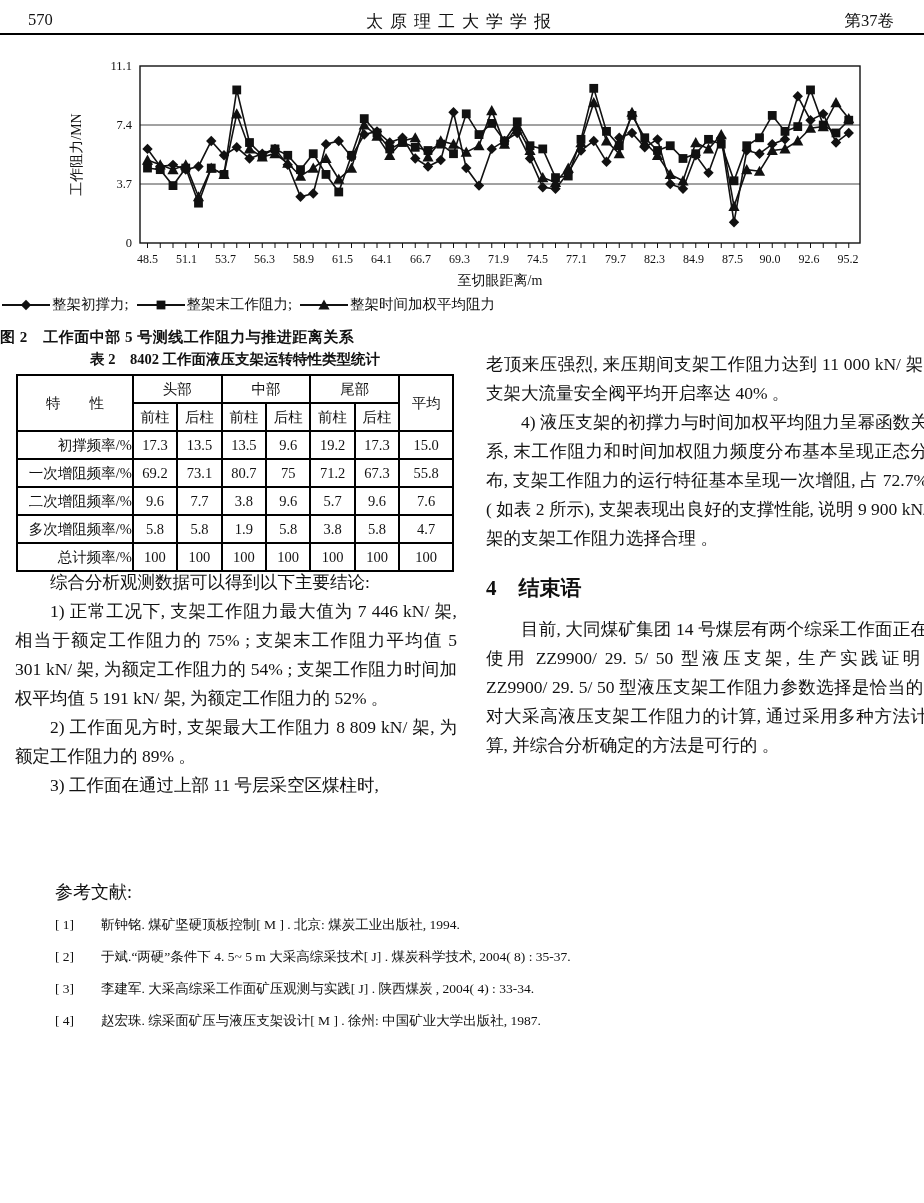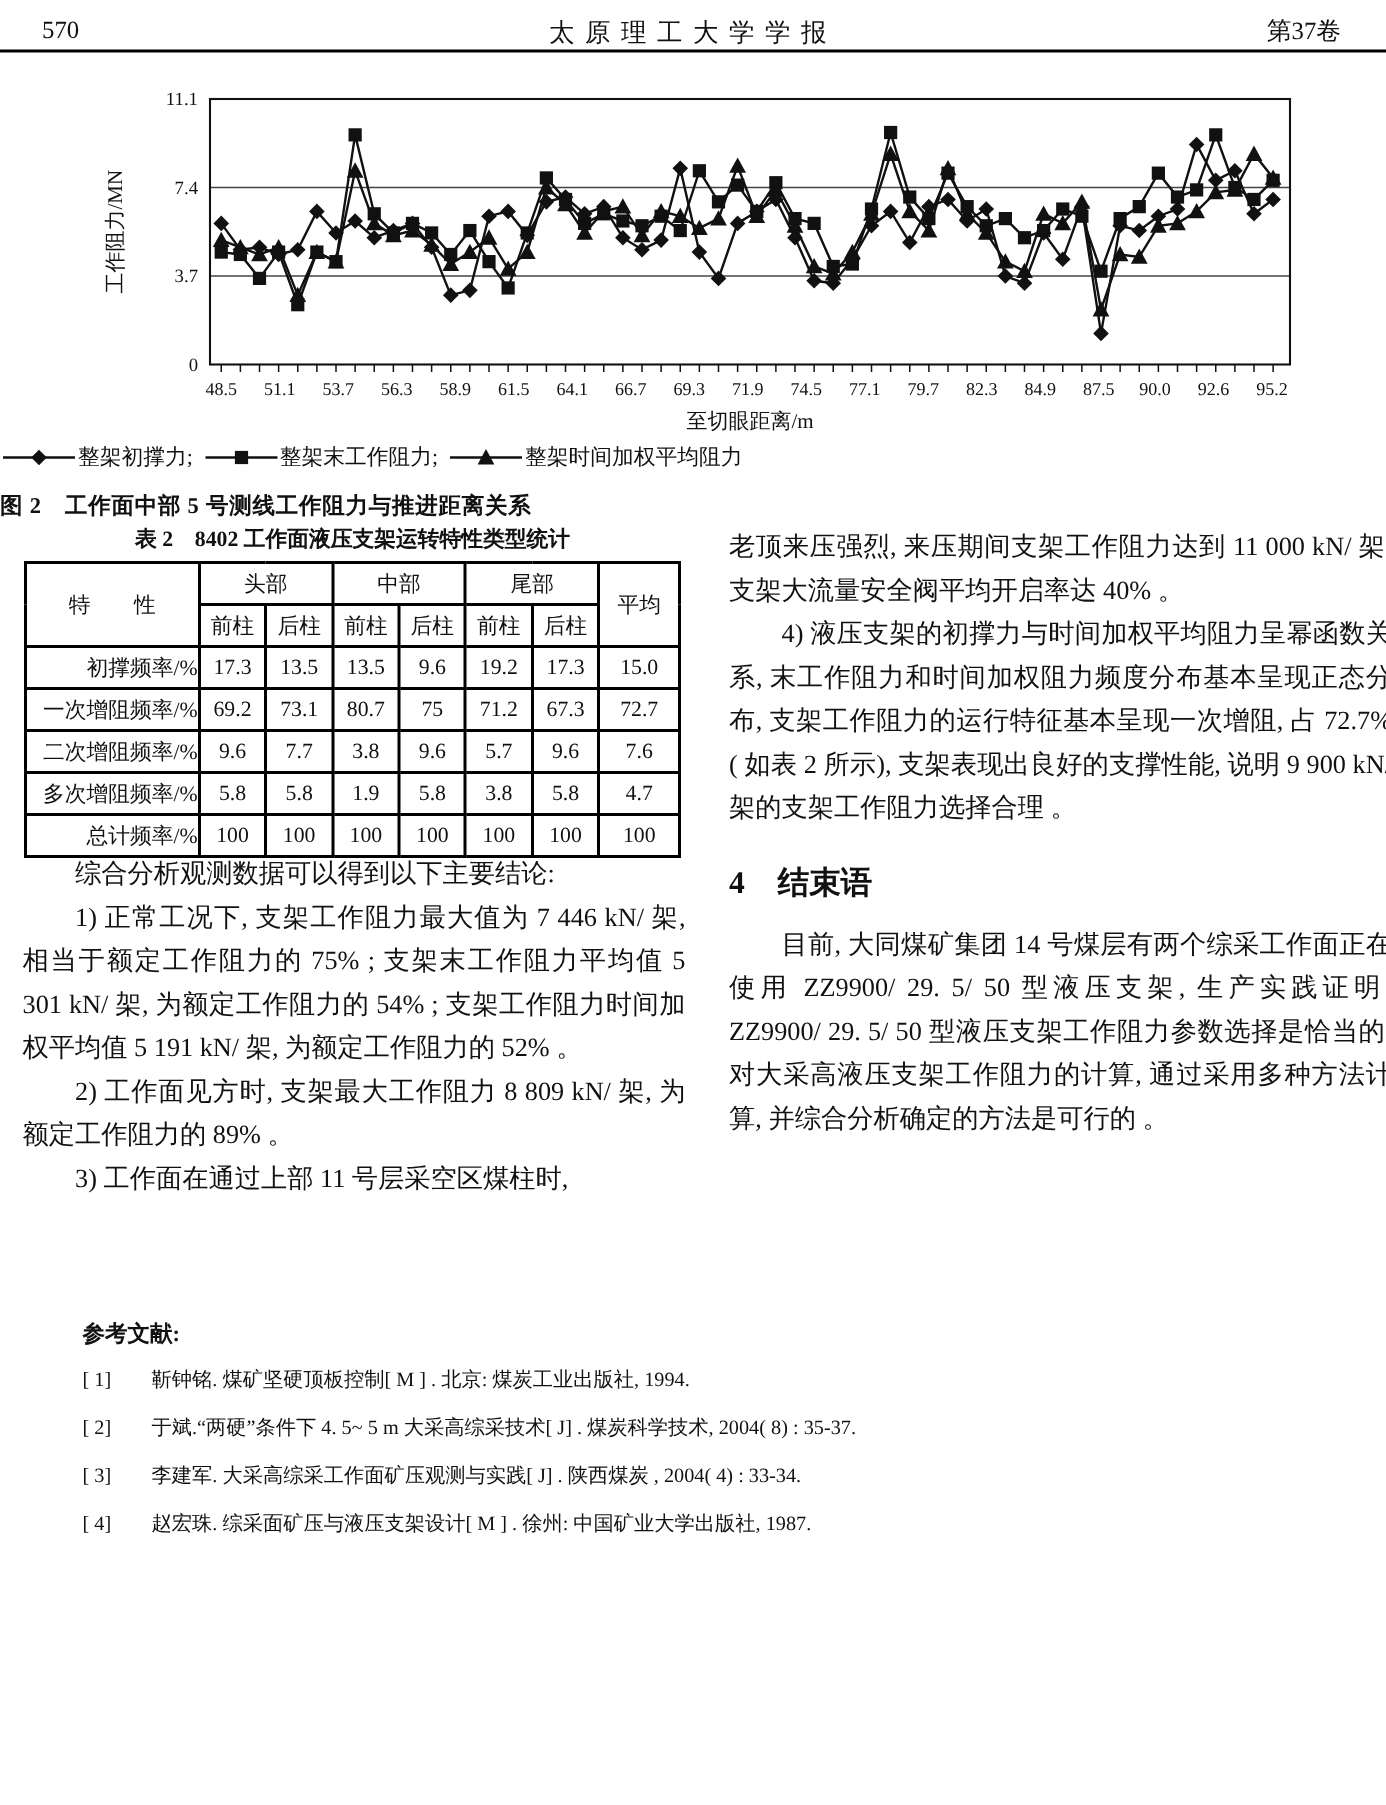--- a/index.html
+++ b/index.html
@@ -26,21 +26,21 @@
   .stat-tbl .avg{width:54px;}
   
   .colL{position:absolute;top:568px;left:15px;width:442px;}
   .colR{position:absolute;top:350px;left:448px;width:442px;margin-left:38px;}
   p.body{margin:0;font-size:17.5px;line-height:29px;text-align:justify;}
   p.ind{text-indent:2em;}
   .sec-h{margin:21px 0 13px 0;font-size:21px;font-weight:bold;}
   .sec-h .num{margin-right:22px;}
   
   .refs{position:absolute;top:880px;left:55px;width:840px;}
-  .refs .rt{font-size:15px;margin:0 0 12px 0;font-weight:bold;}
+  .refs .rt{font-size:18px;margin:0 0 12px 0;}
   .ref-item{font-size:13.5px;margin:0 0 14px 0;}
   .ref-item .rtag{display:inline-block;width:34px;}
   .ref-item .rtext{padding-left:12px;}
 </style>
 </head>
 <body>
 
 <div class="page">
 
   <div class="hdr">
@@ -374,21 +374,21 @@
           <td>15.0</td>
         </tr>
         <tr>
           <td class="lbl">一次增阻频率/%</td>
           <td>69.2</td>
           <td>73.1</td>
           <td>80.7</td>
           <td>75</td>
           <td>71.2</td>
           <td>67.3</td>
-          <td>72.7</td>
+          <td>55.8</td>
         </tr>
         <tr>
           <td class="lbl">二次增阻频率/%</td>
           <td>9.6</td>
           <td>7.7</td>
           <td>3.8</td>
           <td>9.6</td>
           <td>5.7</td>
           <td>9.6</td>
           <td>7.6</td>

